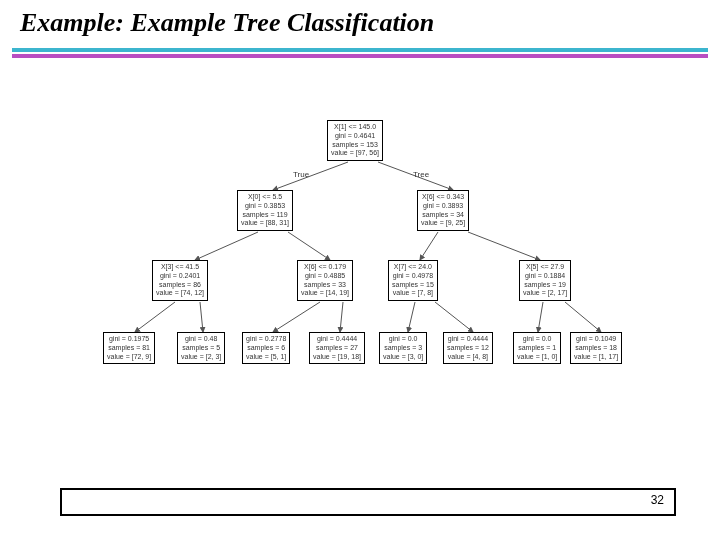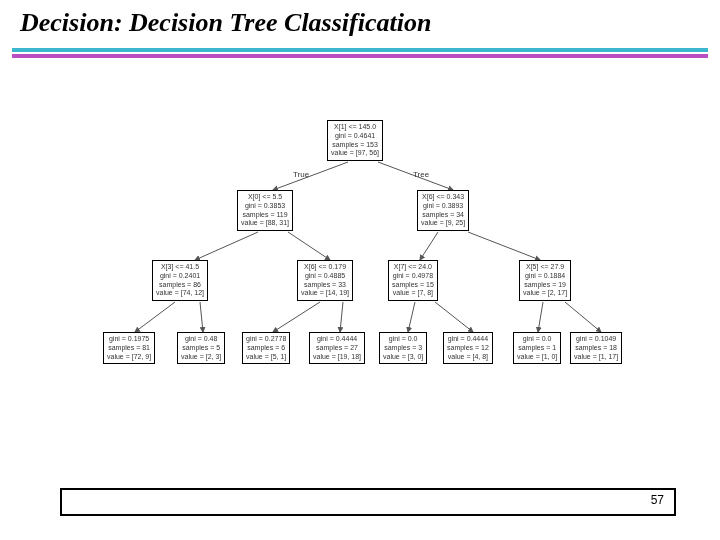--- a/index.html
+++ b/index.html
@@ -9,21 +9,21 @@
   .tree{position:absolute;top:120px;left:95px;width:535px;height:295px}
   .node{position:absolute;border:1px solid #000;background:#fff;padding:2px 3px;font-size:7px;line-height:1.25;color:#333;text-align:center;white-space:nowrap}
   .edge{stroke:#555;stroke-width:1;fill:none;marker-end:url(#ah)}
   .elab{position:absolute;font-size:8px;color:#333}
   .footer{position:absolute;left:60px;bottom:24px;width:612px;height:24px;border:2px solid #000;background:#fff}
   .pnum{position:absolute;right:10px;top:3px;font-size:12px;color:#000}
 </style>
 </head>
 <body>
 
-<div class="title">Decision: Decision Tree Classification</div>
+<div class="title">Example: Example Tree Classification</div>
 <div class="rule1"></div>
 <div class="rule2"></div>
 
 <div class="tree">
   <svg width="535" height="295" style="position:absolute;top:0;left:0">
     <defs>
         <marker id="ah" markerWidth="6" markerHeight="6" refX="5" refY="3" orient="auto">
           <path d="M0,0 L6,3 L0,6 z" fill="#555"></path>
         </marker>
       </defs>
@@ -127,14 +127,14 @@
     <div>value = [1, 0]</div>
   </div>
   <div class="node" style="top:212px;left:475px">
     <div>gini = 0.1049</div>
     <div>samples = 18</div>
     <div>value = [1, 17]</div>
   </div>
 </div>
 
 <div class="footer">
-  <span class="pnum">57</span>
+  <span class="pnum">32</span>
 </div>
 
 </body></html>

